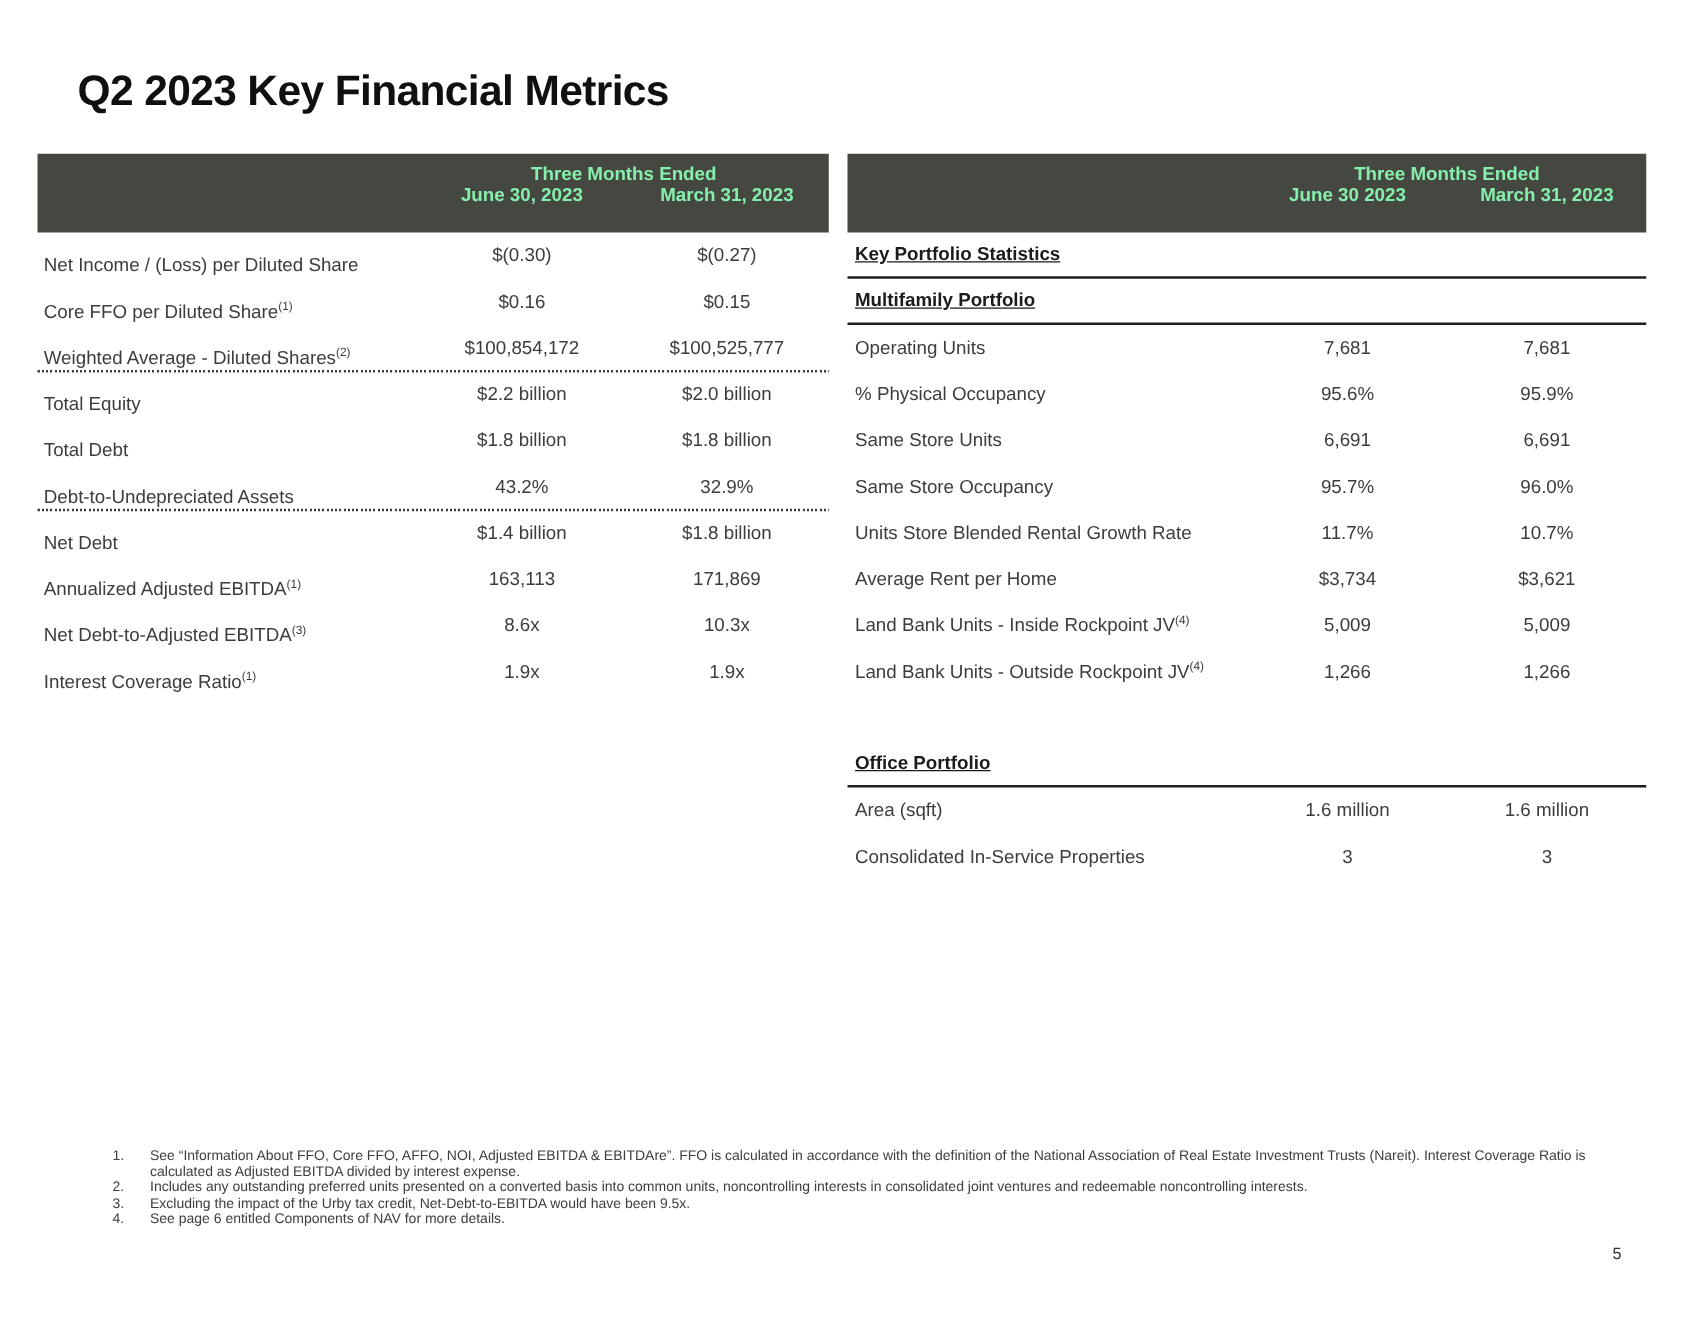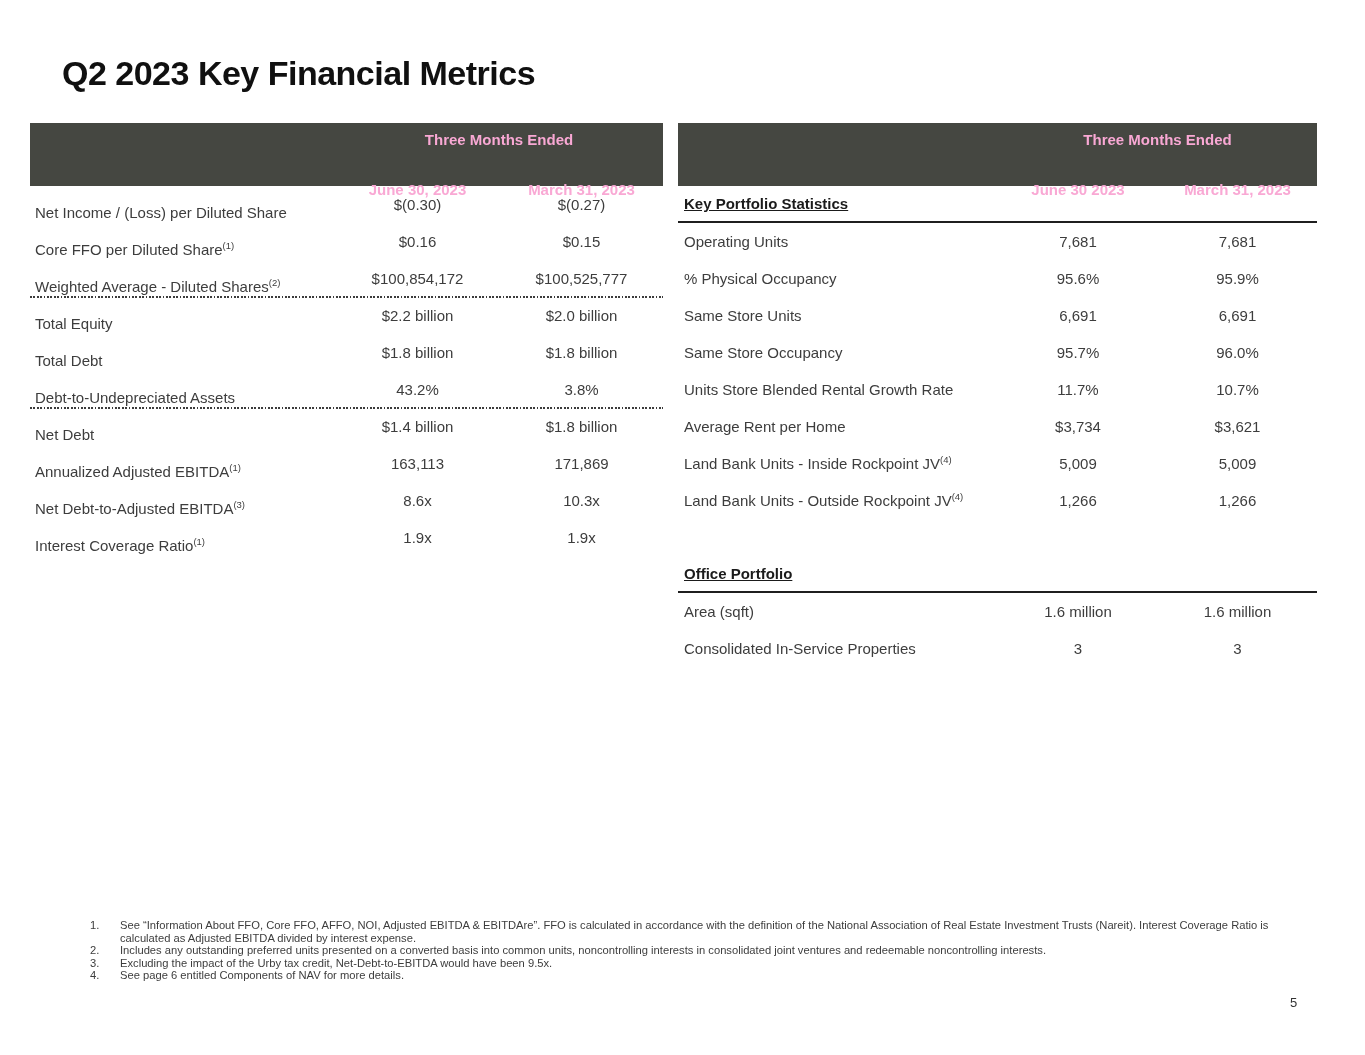--- a/index.html
+++ b/index.html
@@ -10,29 +10,29 @@
   }
   .title {
     position:absolute; left:62px; top:53px; font-size:34px; line-height:40px;
     font-weight:800; color:#101010; letter-spacing:-0.5px;
   }
   
   .tbl { position:absolute; top:123px; }
   .tbl-left  { left:30px;  width:633px; }
   .tbl-right { left:678px; width:639px; }
   .bar {
-    height:63px; background:#454741; color:#f9a8d4;
+    height:63px; background:#454741; color:#86efac;
     display:flex; flex-direction:column; justify-content:flex-start;
     padding:8px 0 9px;
   }
   .bar-row { display:grid; align-items:center; font-weight:bold; font-size:15px; }
   .tbl-left  .bar-row, .tbl-left  .row { grid-template-columns:305px 165px 163px; }
   .tbl-right .bar-row, .tbl-right .row { grid-template-columns:320px 160px 159px; }
   .bar-period { grid-column:2 / 4; text-align:center; }
-  .bar-date { text-align:center;margin-top:33px; }
+  .bar-date { text-align:center; }
   .row {
     display:grid; align-items:center; height:37px;
     font-size:15px; color:#3d3d3d;
   }
   .tbl-left  .cell-label { padding-left:5px;margin-top:16px; }
   .tbl-right .cell-label { padding-left:6px; }
   .cell-val { text-align:center; }
   sup { font-size:9.5px; line-height:0; vertical-align:6px; letter-spacing:0; }
   .dotline {
     height:2px; margin:-1px 0; position:relative; z-index:1;
@@ -98,21 +98,21 @@
         <div class="cell-val">$2.0 billion</div>
       </div>
       <div class="row">
         <div class="cell-label"><span>Total Debt</span><sup></sup></div>
         <div class="cell-val">$1.8 billion</div>
         <div class="cell-val">$1.8 billion</div>
       </div>
       <div class="row">
         <div class="cell-label"><span>Debt-to-Undepreciated Assets</span><sup></sup></div>
         <div class="cell-val">43.2%</div>
-        <div class="cell-val">3.8%</div>
+        <div class="cell-val">32.9%</div>
       </div>
     </div>
 
     <div class="dotline"></div>
 
     <div class="group">
       <div class="row">
         <div class="cell-label"><span>Net Debt</span><sup></sup></div>
         <div class="cell-val">$1.4 billion</div>
         <div class="cell-val">$1.8 billion</div>
@@ -143,20 +143,23 @@
       <div class="bar-row">
         <div></div>
         <div class="bar-date">June 30 2023</div>
         <div class="bar-date">March 31, 2023</div>
       </div>
     </div>
 
     <div class="section-row">
       <span>Key Portfolio Statistics</span>
     </div>
+    <div class="section-row">
+      <span>Multifamily Portfolio</span>
+    </div>
 
     <div class="group">
       <div class="row">
         <div class="cell-label"><span>Operating Units</span><sup></sup></div>
         <div class="cell-val">7,681</div>
         <div class="cell-val">7,681</div>
       </div>
       <div class="row">
         <div class="cell-label"><span>% Physical Occupancy</span><sup></sup></div>
         <div class="cell-val">95.6%</div>

